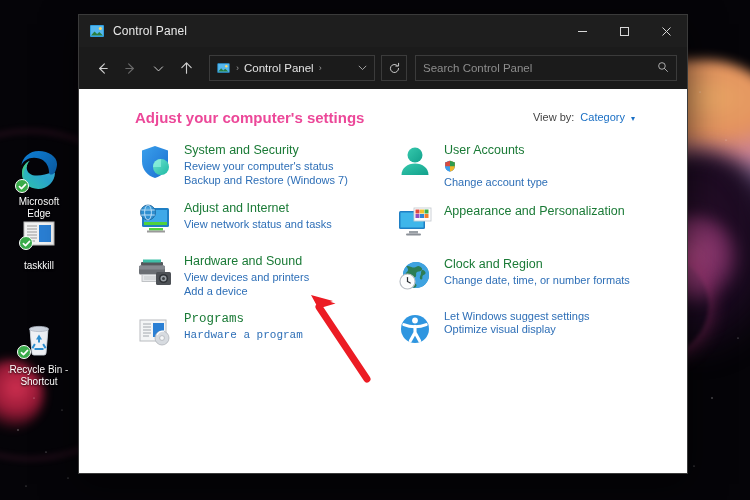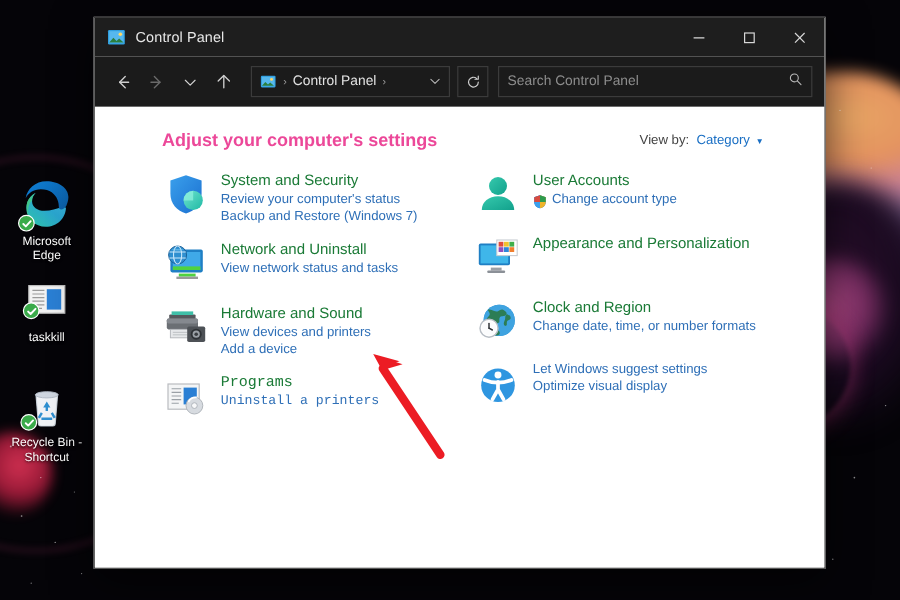--- a/index.html
+++ b/index.html
@@ -239,21 +239,21 @@
     line-height: 15px;
     margin-bottom: 2px;
     white-space: nowrap;
   }
   .cat .sub {
     color: #2e6fb7;
     font-size: 11px;
     line-height: 13.5px;
     display: block;
   }
-  .cat .sub.shielded { display: flex; align-items: flex-end; gap: 4px; }
+  .cat .sub.shielded { display: flex; align-items: flex-start; gap: 4px; flex-direction: column; }
   .uac { width: 12px; height: 12px; flex: 0 0 12px; }
 
   
   #annot-arrow {
     position: absolute;
     left: 0; top: 0;
     width: 610px; height: 460px;
     pointer-events: none;
   }
 </style>
@@ -310,21 +310,21 @@
       <div class="sync-badge">
         <svg width="9" height="9" viewBox="0 0 10 10">
             <path d="M1.6 5.2 3.9 7.4 8.4 2.6" stroke="#ffffff" stroke-width="1.8" fill="none" stroke-linecap="round" stroke-linejoin="round"></path>
           </svg>
       </div>
     </div>
     <div style="white-space:pre-line;">Microsoft
 Edge</div>
   </div>
 
-  <div class="desk-icon" style="left:2px; top:228px;">
+  <div class="desk-icon" style="left:2px; top:212px;">
     <div class="glyphbox">
       <svg width="44" height="44" viewBox="0 0 44 44">
         <rect x="7" y="10" width="30" height="23" fill="#f2f2f2" stroke="#bdbdbd" stroke-width="1"></rect>
         <g stroke="#9a9a9a" stroke-width="1">
           <line x1="10" y1="14" x2="20" y2="14"></line>
             <line x1="10" y1="17" x2="20" y2="17"></line>
           <line x1="10" y1="20" x2="20" y2="20"></line>
             <line x1="10" y1="23" x2="20" y2="23"></line>
           <line x1="10" y1="26" x2="20" y2="26"></line>
             <line x1="10" y1="29" x2="18" y2="29"></line>
@@ -504,21 +504,21 @@
                 <rect x="14" y="28" width="14" height="2.5" fill="#4fd23f"></rect>
                 <rect x="12" y="30.5" width="18" height="2" fill="#9a9a9a"></rect>
                 <circle cx="13" cy="12.5" r="7.5" fill="#2f8fd0"></circle>
                 <circle cx="13" cy="12.5" r="7.5" fill="none" stroke="#1a5f96" stroke-width=".8"></circle>
                 <path d="M6.2 10h13.6M6.2 15h13.6" stroke="#c9e7fa" stroke-width=".9" fill="none"></path>
                 <ellipse cx="13" cy="12.5" rx="3.4" ry="7.5" fill="none" stroke="#c9e7fa" stroke-width=".9"></ellipse>
                 <path d="M8 7.5c2.5 1.8 7.5 1.8 10 0" fill="#7fd0f5" opacity=".55"></path>
               </svg>
             </span>
             <div class="txt">
-              <div class="h">Network and Uninstall</div>
+              <div class="h">Adjust and Internet</div>
               <a class="sub">View network status and tasks</a>
             </div>
           </div>
 
           <div class="cat" style="margin-top:9px;">
             <span class="icon">
               <svg width="40" height="40" viewBox="0 0 40 40">
                 <rect x="6" y="9" width="22" height="4" rx="1" fill="#55585c"></rect>
                 <rect x="8" y="6.5" width="18" height="3" fill="#3fbfa8"></rect>
                 <rect x="4" y="12.5" width="26" height="9" rx="1.5" fill="#6b6f74"></rect>
@@ -551,21 +551,21 @@
                   <line x1="8" y1="25" x2="14" y2="25"></line>
                 </g>
                 <rect x="18" y="12" width="11" height="14" fill="#2a7fd4"></rect>
                 <circle cx="27" cy="27" r="7" fill="#d7dbe0" stroke="#aeb3b9" stroke-width=".8"></circle>
                 <circle cx="27" cy="27" r="2.4" fill="#f7f8f9" stroke="#aeb3b9" stroke-width=".8"></circle>
                 <path d="M22 24a7 7 0 0 1 7-3.8" fill="none" stroke="#ffffff" stroke-width="1.4"></path>
               </svg>
             </span>
             <div class="txt">
               <div class="h">Programs</div>
-              <a class="sub">Uninstall a printers</a>
+              <a class="sub">Hardware a program</a>
             </div>
           </div>
 
         </div>
 
         <div class="cat-col right">
 
           <div class="cat">
             <span class="icon">
               <svg width="40" height="40" viewBox="0 0 40 40">

